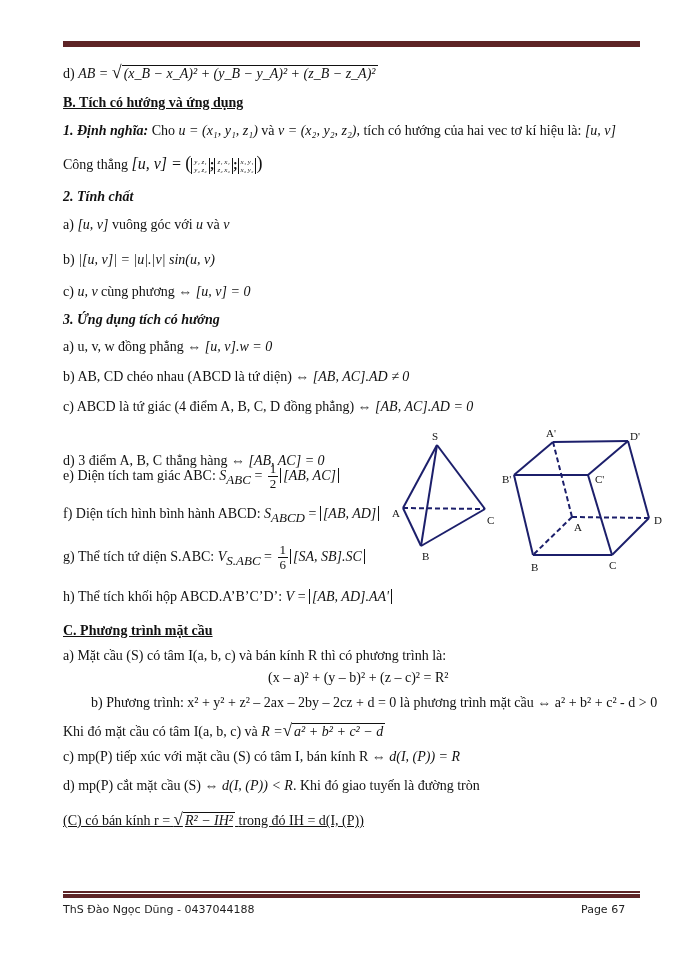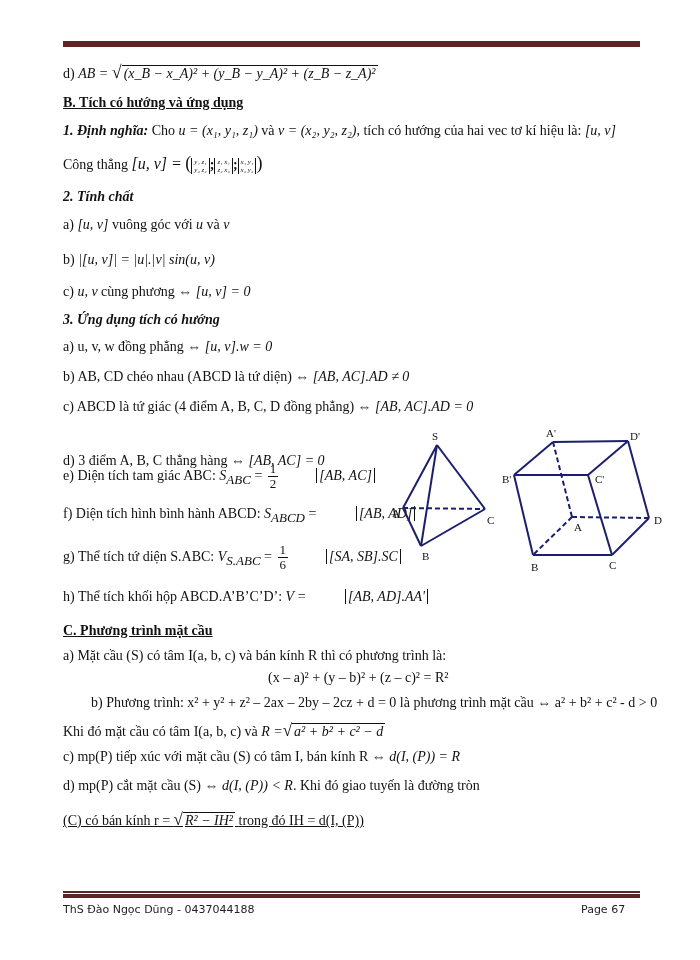--- a/index.html
+++ b/index.html
@@ -6,21 +6,21 @@
   body { width: 700px; height: 960px; position: relative; overflow: hidden;
          font-family: "Liberation Serif", serif; color: #111; font-size: 14px; }
   .bar { position: absolute; left: 63px; width: 577px; background: #5e2426; }
   .line { position: absolute; left: 63px; white-space: nowrap; font-size: 14px; line-height: 18px; }
   .h-sec { font-weight: bold; text-decoration: underline; }
   .h-sub { font-weight: bold; font-style: italic; }
   .m { font-style: italic; }
   sub { font-size: 13px; }
   .frac { display: inline-flex; flex-direction: column; align-items: center; vertical-align: middle; font-size: 13px; line-height: 14px; margin: 0 2px; }
   .frac .num { border-bottom: 1px solid #111; padding: 0 2px; }
-  .dbar { border-left: 1.5px solid #111; border-right: 1.5px solid #111; padding: 0 2px; margin-left: 36px; }
+  .dbar { border-left: 1.5px solid #111; border-right: 1.5px solid #111; padding: 0 2px; }
   .sqrt { border-top: 1px solid #111; padding: 0 2px; }
   .det { display: inline-flex; flex-direction: column; border-left: 1px solid #111; border-right: 1px solid #111; font-size: 7px; line-height: 8px; vertical-align: middle; padding: 0 2px; font-style: italic; }
   .footer { position: absolute; top: 903px; font-family: "DejaVu Sans", sans-serif; font-size: 11px; color: #222; }
   svg text { font-family: "Liberation Serif", serif; font-size: 11px; fill: #111; }
 </style>
 </head>
 <body>
 
 <div class="bar" style="top:41px;height:6px;"></div>
 

